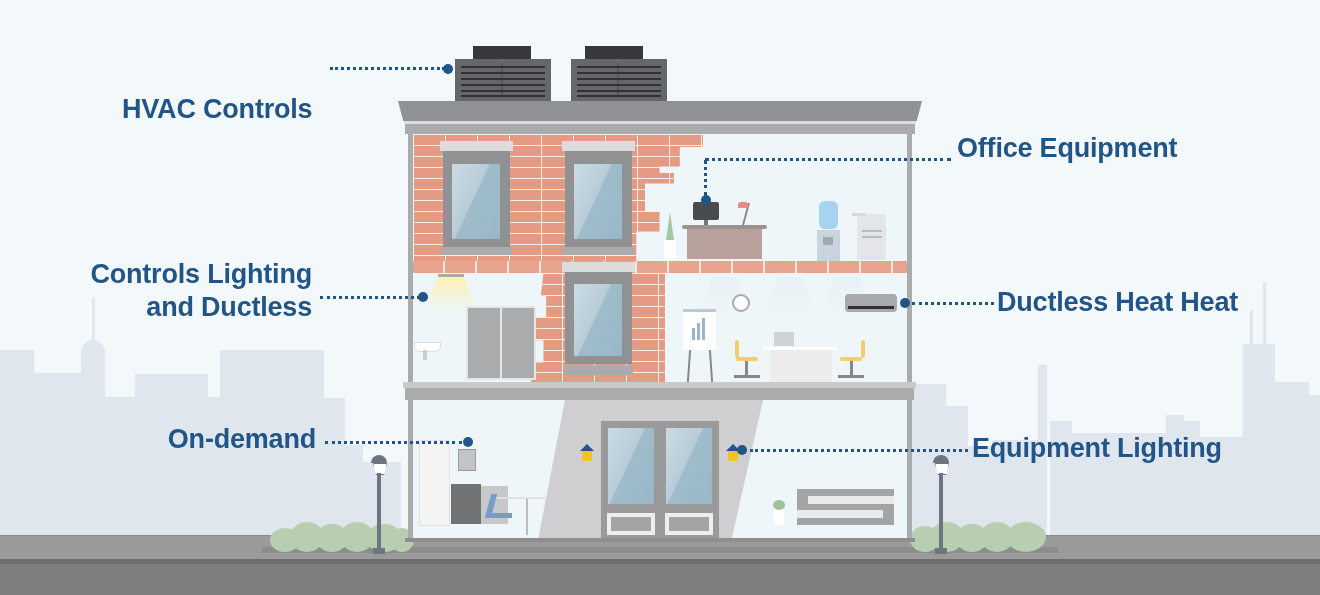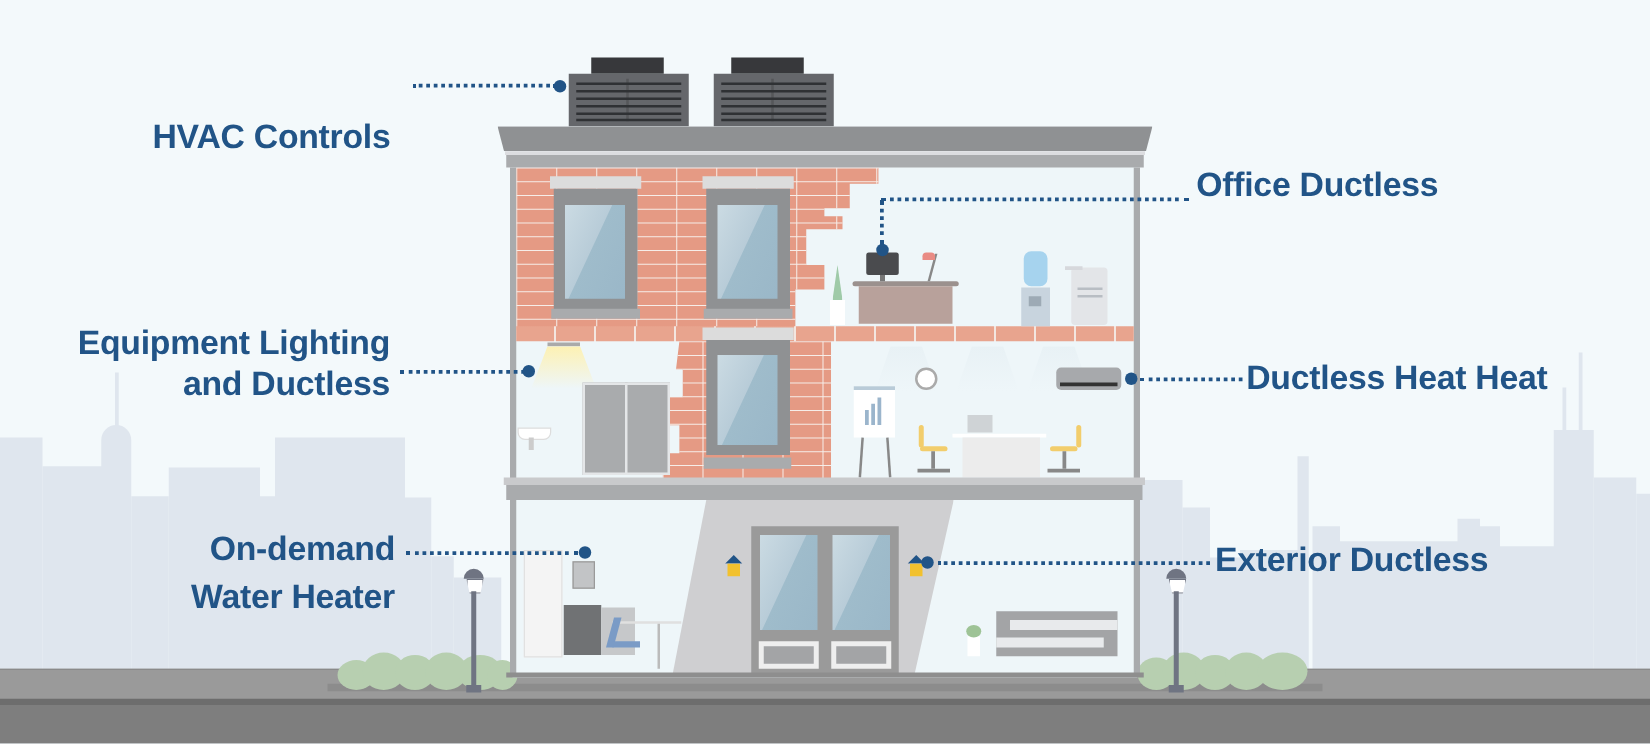--- a/index.html
+++ b/index.html
@@ -273,45 +273,44 @@
     <div class="abs" style="left:935px;top:548px;width:12px;height:6px;background:#6f7482;"></div>
   </div>
 
   <div class="label" style="left:122px;top:51px;margin-top:42px;">
     <span>HVAC Controls</span>
   </div>
   <div class="dots" style="left:330px;top:67px;width:115px;"></div>
   <div class="pin" style="left:443px;top:64px;"></div>
 
   <div class="label" style="left:957px;top:132px;">
-    <div>Office Ductless</div>
+    <div>Office Equipment</div>
   </div>
   <div class="dots" style="left:705px;top:158px;width:246px;"></div>
   <div class="vdots" style="left:704px;top:160px;height:36px;"></div>
   <div class="pin" style="left:701px;top:195px;"></div>
 
   <div class="label right" style="left:60px;top:258px;width:252px;">
-    <div>Equipment Lighting</div>
+    <div>Controls Lighting</div>
     <div>and Ductless</div>
   </div>
   <div class="dots" style="left:320px;top:296px;width:100px;"></div>
   <div class="pin" style="left:418px;top:292px;"></div>
 
   <div class="label" style="left:997px;top:286px;">
     <span>Ductless Heat Heat</span>
   </div>
   <div class="pin" style="left:900px;top:298px;"></div>
   <div class="dots" style="left:912px;top:302px;width:82px;"></div>
 
   <div class="label right" style="left:60px;top:420px;width:256px;line-height:38px;">
     <div>On-demand</div>
-    <div>Water Heater</div>
   </div>
   <div class="dots" style="left:325px;top:441px;width:137px;"></div>
   <div class="pin" style="left:463px;top:437px;"></div>
 
   <div class="label" style="left:972px;top:432px;">
-    <span>Exterior Ductless</span>
+    <span>Equipment Lighting</span>
   </div>
   <div class="pin" style="left:737px;top:445px;"></div>
   <div class="dots" style="left:750px;top:449px;width:218px;"></div>
 
 </div>
 
 </body></html>

